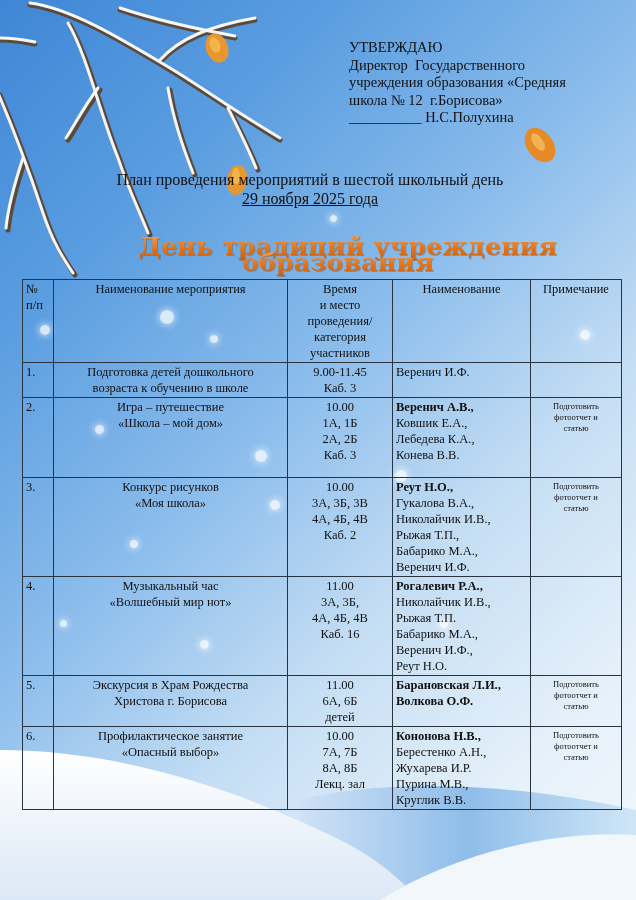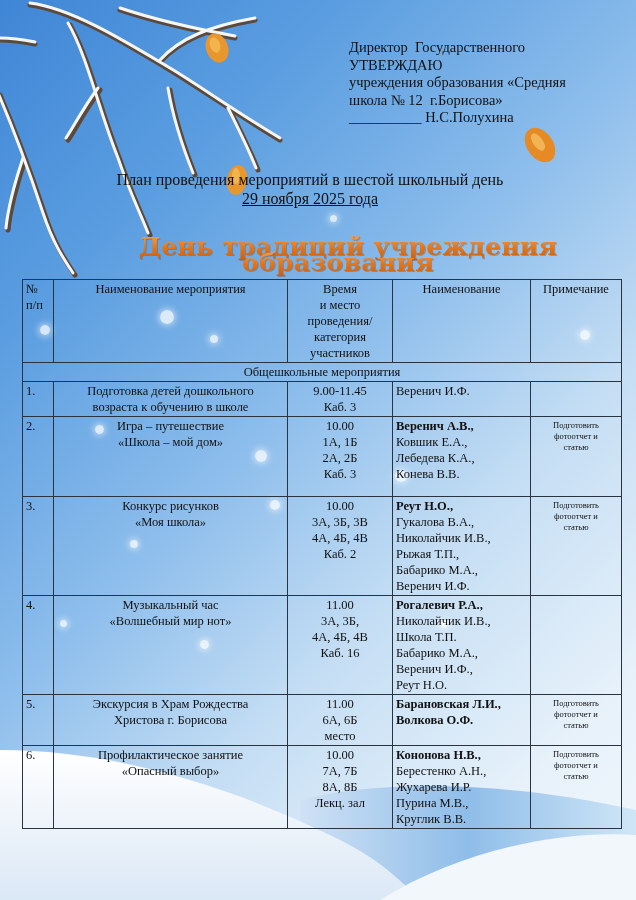--- a/index.html
+++ b/index.html
@@ -126,22 +126,22 @@
         <stop offset="1" stop-color="#cfe6f7"></stop>
       </linearGradient>
     </defs>
     <path d="M300 60 C380 40 500 40 636 70 L636 160 L300 160 Z" fill="url(#hillB)"></path>
     <path d="M0 10 C120 10 240 50 340 100 C380 120 400 140 420 160 L0 160 Z" fill="url(#hillA)"></path>
     <path d="M380 160 C460 110 560 90 636 95 L636 160 Z" fill="#f2f7fc"></path>
   </svg>
 </div>
 
 <div class="approve">
+  <div>УТВЕРЖДАЮ</div>
   <div>Директор  Государственного</div>
-  <div>УТВЕРЖДАЮ</div>
   <div>учреждения образования «Средняя</div>
   <div>школа № 12  г.Борисова»</div>
   <div>__________ Н.С.Полухина</div>
 </div>
 
 <div class="plan-line l1">План проведения мероприятий в шестой школьный день</div>
 <div class="plan-line l2">29 ноября  2025 года</div>
 
 <div class="title t1">День традиций учреждения</div>
 <div class="title t2">образования</div>
@@ -166,23 +166,20 @@
         <span class="line">и место</span>
         <span class="line">проведения/</span>
         <span class="line">категория</span>
         <span class="line">участников</span>
       </th>
       <th class="center">Наименование</th>
       <th class="center">Примечание</th>
     </tr>
   </thead>
   <tbody id="tbody">
-    <tr>
-      <td colspan="5" class="center">Общешкольные мероприятия</td>
-    </tr>
   <tr style="height: 33px;">
         <td>1.</td>
         <td class="center">
           <span class="line">Подготовка детей дошкольного</span>
           <span class="line">возраста к обучению в школе</span>
         </td>
         <td class="center">
           <span class="line">9.00-11.45</span>
           <span class="line">Каб. 3</span>
         </td>
@@ -249,37 +246,37 @@
         </td>
         <td class="center">
           <span class="line">11.00</span>
           <span class="line">3А, 3Б,</span>
           <span class="line">4А, 4Б, 4В</span>
           <span class="line">Каб. 16</span>
         </td>
         <td>
           <span class="line bold">Рогалевич Р.А.,</span>
           <span class="line">Николайчик И.В.,</span>
-          <span class="line">Школа Т.П.</span>
+          <span class="line">Рыжая Т.П.</span>
           <span class="line">Бабарико М.А.,</span>
           <span class="line">Веренич И.Ф.,</span>
           <span class="line">Реут Н.О.</span>
         </td>
         <td class="note"></td>
       </tr>
       <tr style="height: 49px;">
         <td>5.</td>
         <td class="center">
           <span class="line">Экскурсия в Храм Рождества</span>
           <span class="line">Христова г. Борисова</span>
         </td>
         <td class="center">
           <span class="line">11.00</span>
           <span class="line">6А, 6Б</span>
-          <span class="line">место</span>
+          <span class="line">детей</span>
         </td>
         <td>
           <span class="line bold">Барановская Л.И.,</span>
           <span class="line bold">Волкова О.Ф.</span>
         </td>
         <td class="note">
           <span class="line">Подготовить</span>
           <span class="line">фотоотчет и</span>
           <span class="line">статью</span>
         </td>

